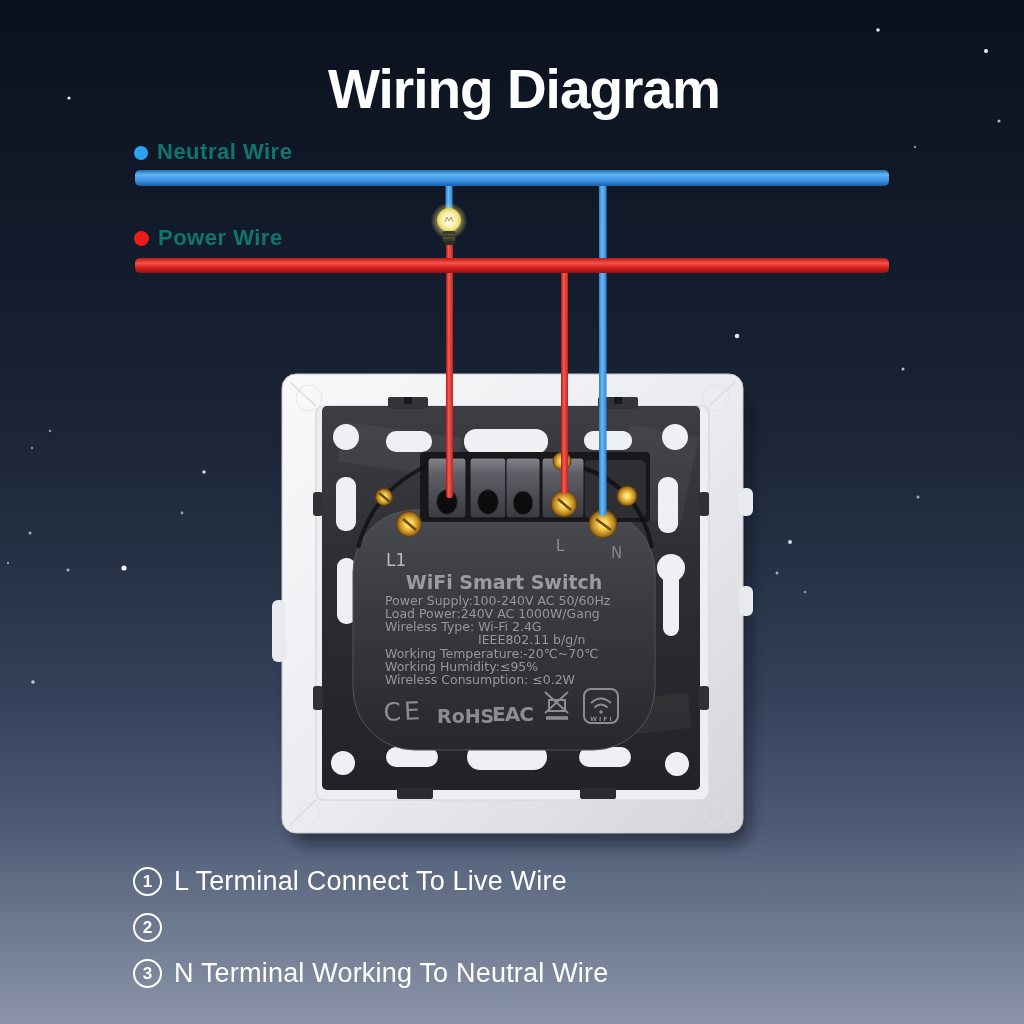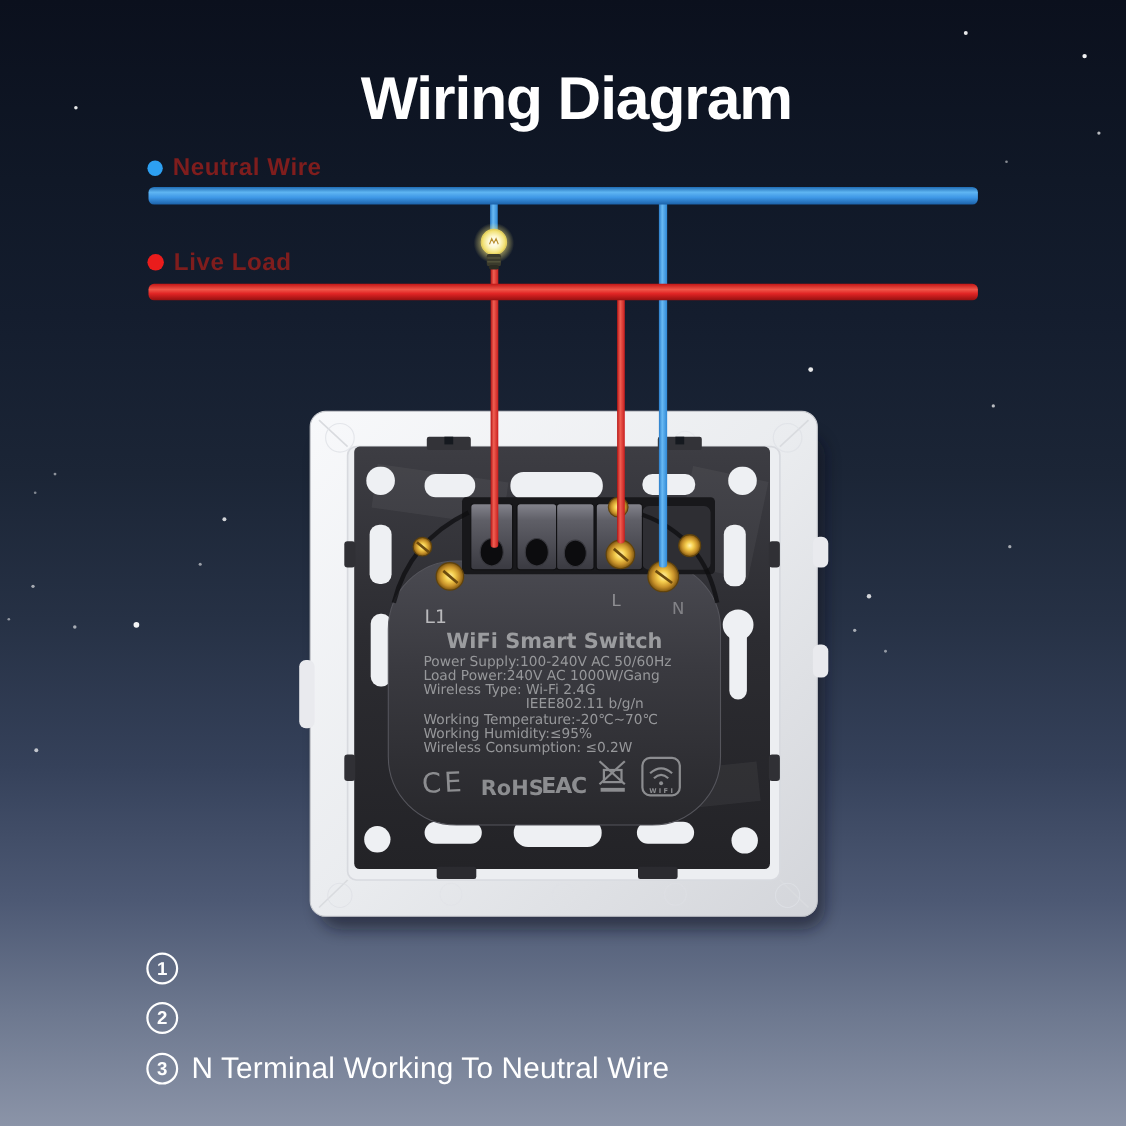--- a/index.html
+++ b/index.html
@@ -3,21 +3,21 @@
 <meta charset="utf-8">
 <style>
   html,body{margin:0;padding:0;}
   body{width:1024px;height:1024px;position:relative;overflow:hidden;
        font-family:"Liberation Sans",sans-serif;
        background:linear-gradient(180deg,#0b101d 0%,#101827 16%,#141d2e 28%,
          #1b2536 42%,#263145 55%,#35415a 68%,#4d5974 80%,#6d788f 90%,#8b94a8 100%);}
   .abs{position:absolute;}
   #title{top:22px;left:12px;width:1024px;text-align:center;color:#ffffff;
          font-size:55px;font-weight:bold;letter-spacing:-1px;line-height:1.1;}
-  .legend-label{color:#7f1d1d;font-size:22px;font-weight:bold;letter-spacing:.5px;}
+  .legend-label{color:#0f766e;font-size:22px;font-weight:bold;letter-spacing:.5px;}
   #legend-neutral-label{left:157px;top:139px;}
   #legend-live-label{left:158px;top:225px;}
   .legend-dot{border-radius:50%;}
   #legend-neutral-dot{left:134px;top:146px;width:14px;height:14px;background:#2da0f2;}
   #legend-live-dot{left:134px;top:231px;width:15px;height:15px;background:#ea1c1c;}
   #instructions{left:133px;top:866px;display:flex;flex-direction:column;row-gap:16px;}
   .instr-row{display:flex;align-items:center;color:#fff;font-size:27px;letter-spacing:.2px;}
   .circ-num{display:inline-flex;align-items:center;justify-content:center;
             width:25px;height:25px;border:2px solid #fff;border-radius:50%;
             font-size:17px;font-weight:bold;margin-right:12px;flex:0 0 auto;}
@@ -269,25 +269,26 @@
     </g>
   </g>
 </svg>
 
 <h1 id="title" class="abs">Wiring Diagram</h1>
 
 <span id="legend-neutral-dot" class="abs legend-dot"></span>
 <span id="legend-neutral-label" class="abs legend-label">Neutral Wire</span>
 
 <span id="legend-live-dot" class="abs legend-dot"></span>
-<span id="legend-live-label" class="abs legend-label">Live Load</span>
+<span id="legend-live-label" class="abs legend-label">Power Wire</span>
 
 <div id="instructions" class="abs">
   <div class="instr-row">
     <span class="circ-num">1</span>
+    <span>L Terminal Connect To Live Wire</span>
   </div>
   <div class="instr-row">
     <span class="circ-num">2</span>
   </div>
   <div class="instr-row">
     <span class="circ-num">3</span>
     <span>N Terminal Working To Neutral Wire</span>
   </div>
 </div>
 

